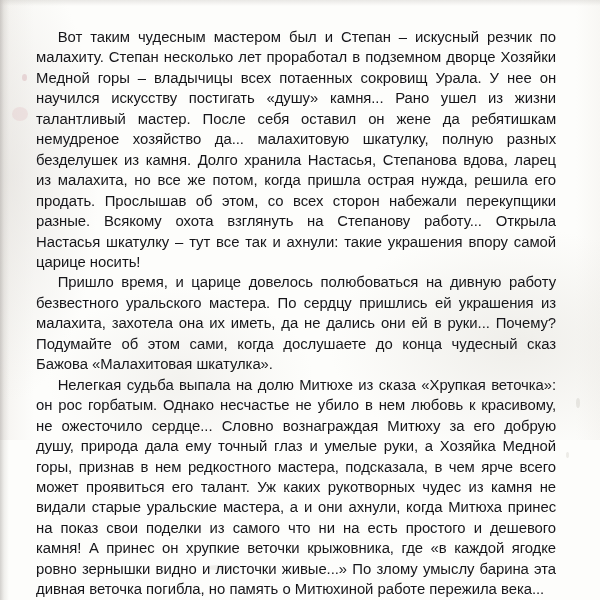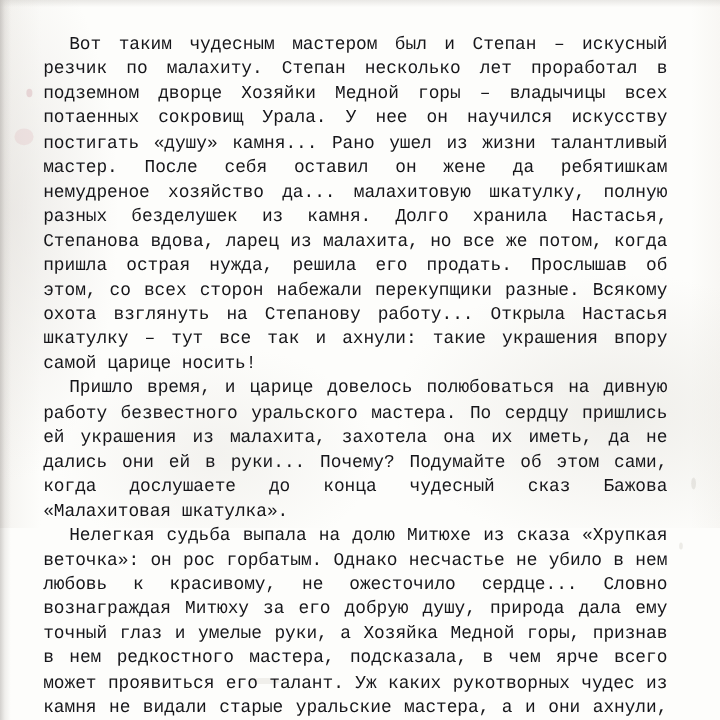--- a/index.html
+++ b/index.html
@@ -19,21 +19,20 @@
   #scan-page {
     position: relative;
     width: 600px;
     height: 440px;
     background:
       radial-gradient(ellipse 260px 160px at 86% 78%, rgba(228,226,220,0.55) 0%, rgba(253,253,251,0) 72%),
       radial-gradient(ellipse 190px 130px at 30% 86%, rgba(231,229,224,0.45) 0%, rgba(253,253,251,0) 70%),
       radial-gradient(ellipse 120px 300px at 1.5% 40%, rgba(226,223,219,0.60) 0%, rgba(253,253,251,0) 75%),
       linear-gradient(90deg, #efedea 0px, #f7f6f3 10px, #fdfdfb 34px, #fdfdfb 96%, #f8f7f4 100%),
       #fdfdfb;
-    font-family: Liberation Mono, monospace;
   }
 
   
   .scan-edge-left {
     position: absolute;
     top: 0; left: 0;
     width: 9px; height: 600px;
     background: linear-gradient(90deg, rgba(176,172,168,0.55) 0%, rgba(208,205,200,0.30) 45%, rgba(253,253,251,0) 100%);
     pointer-events: none;
   }

